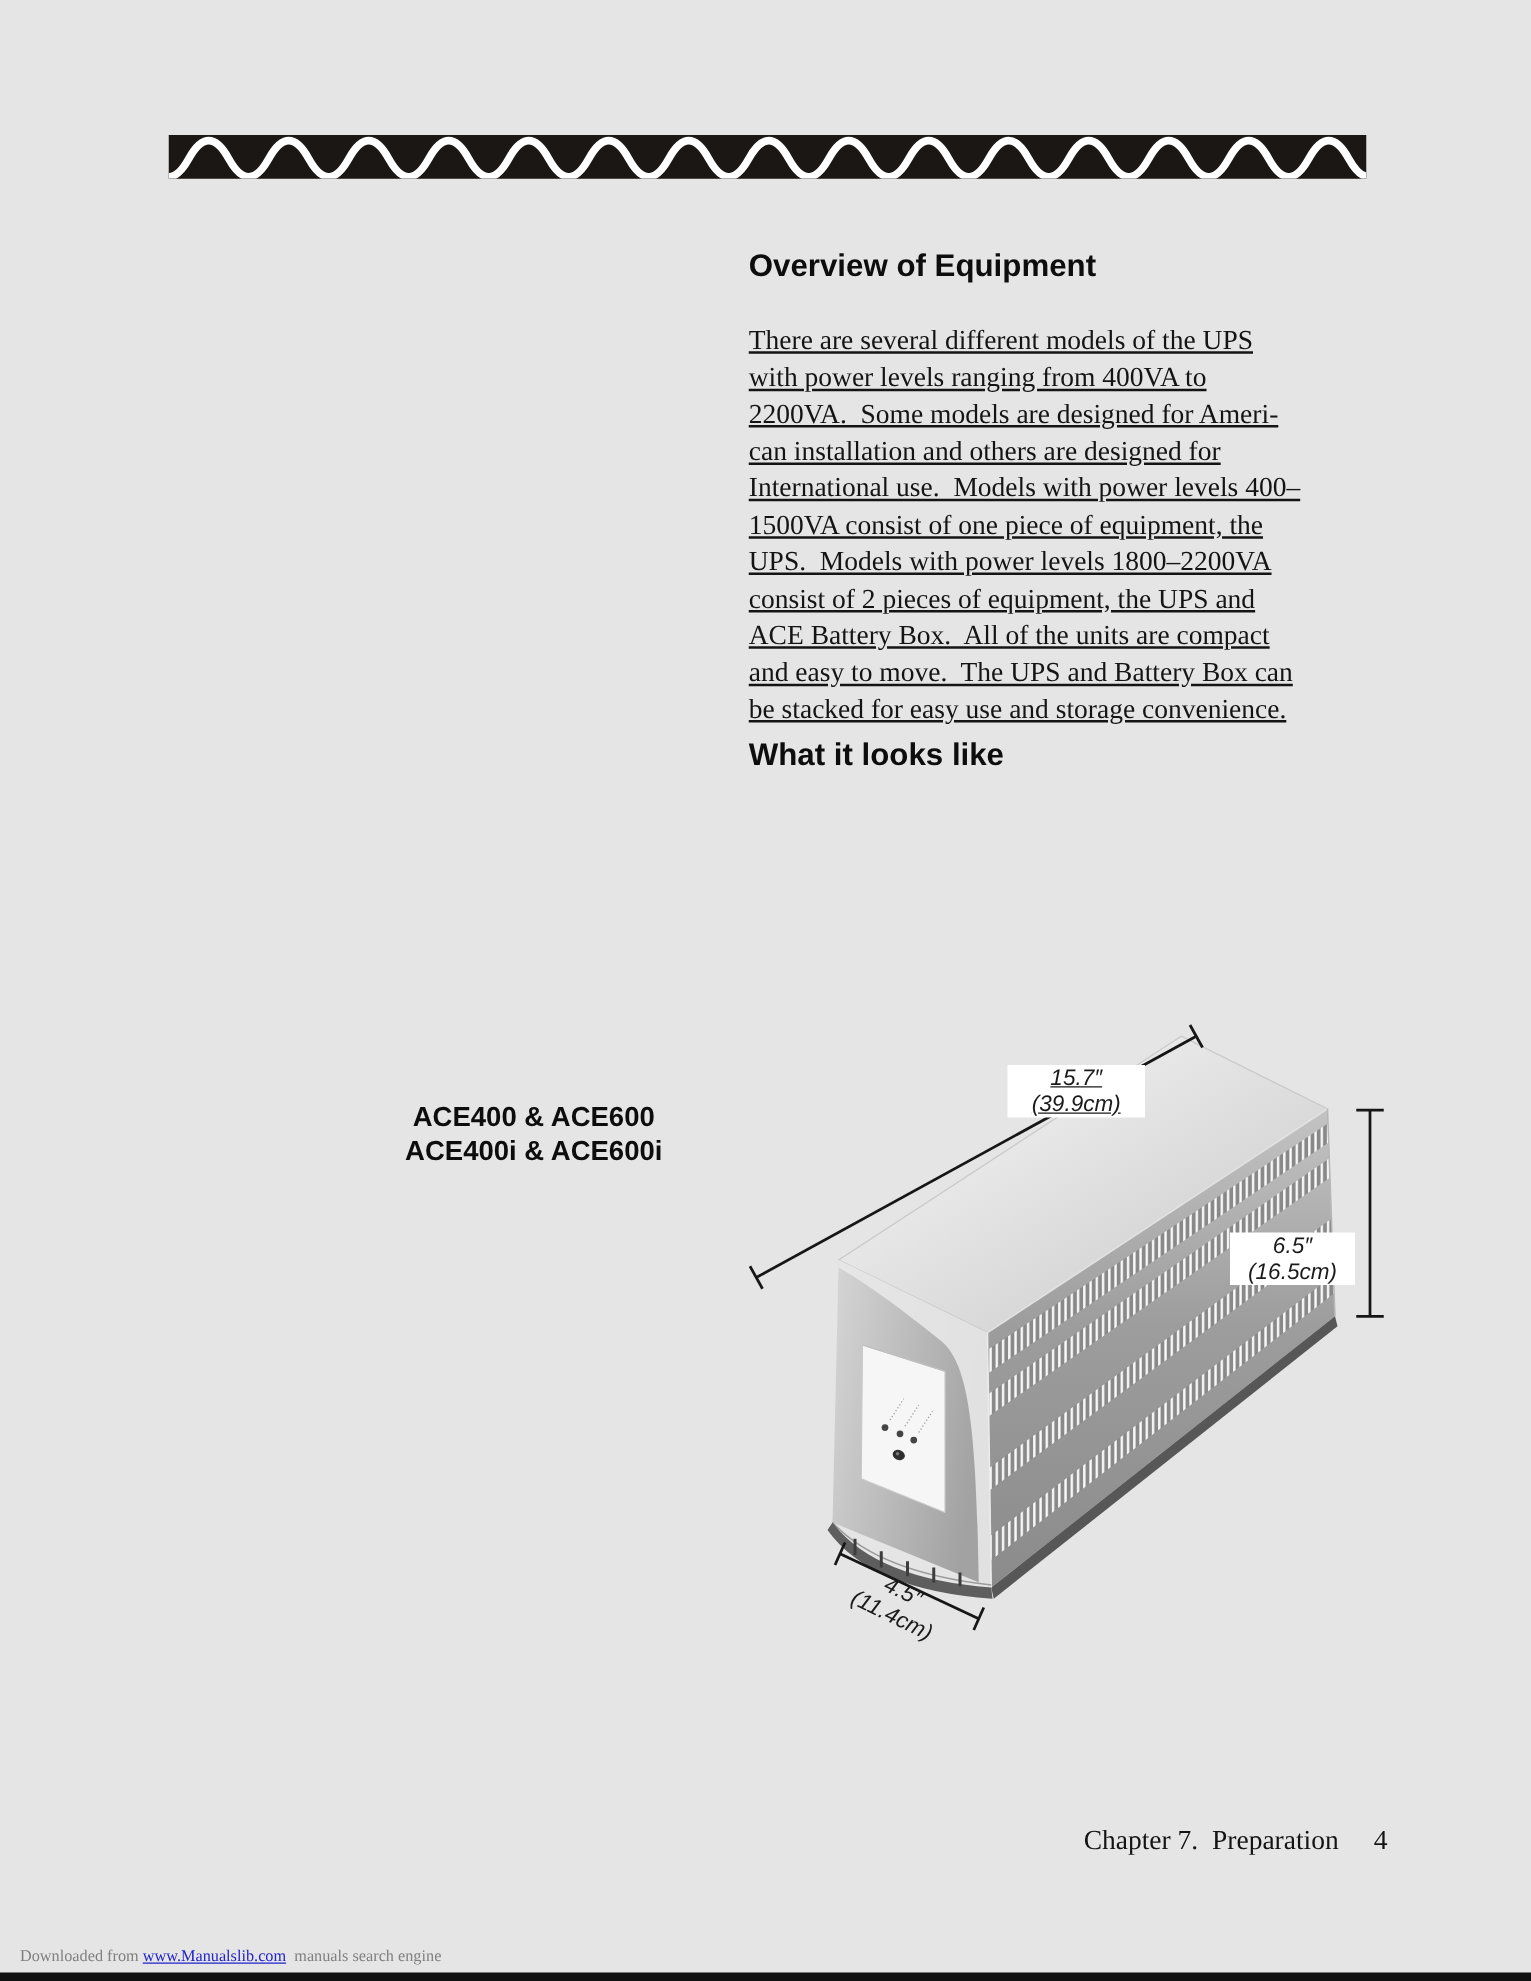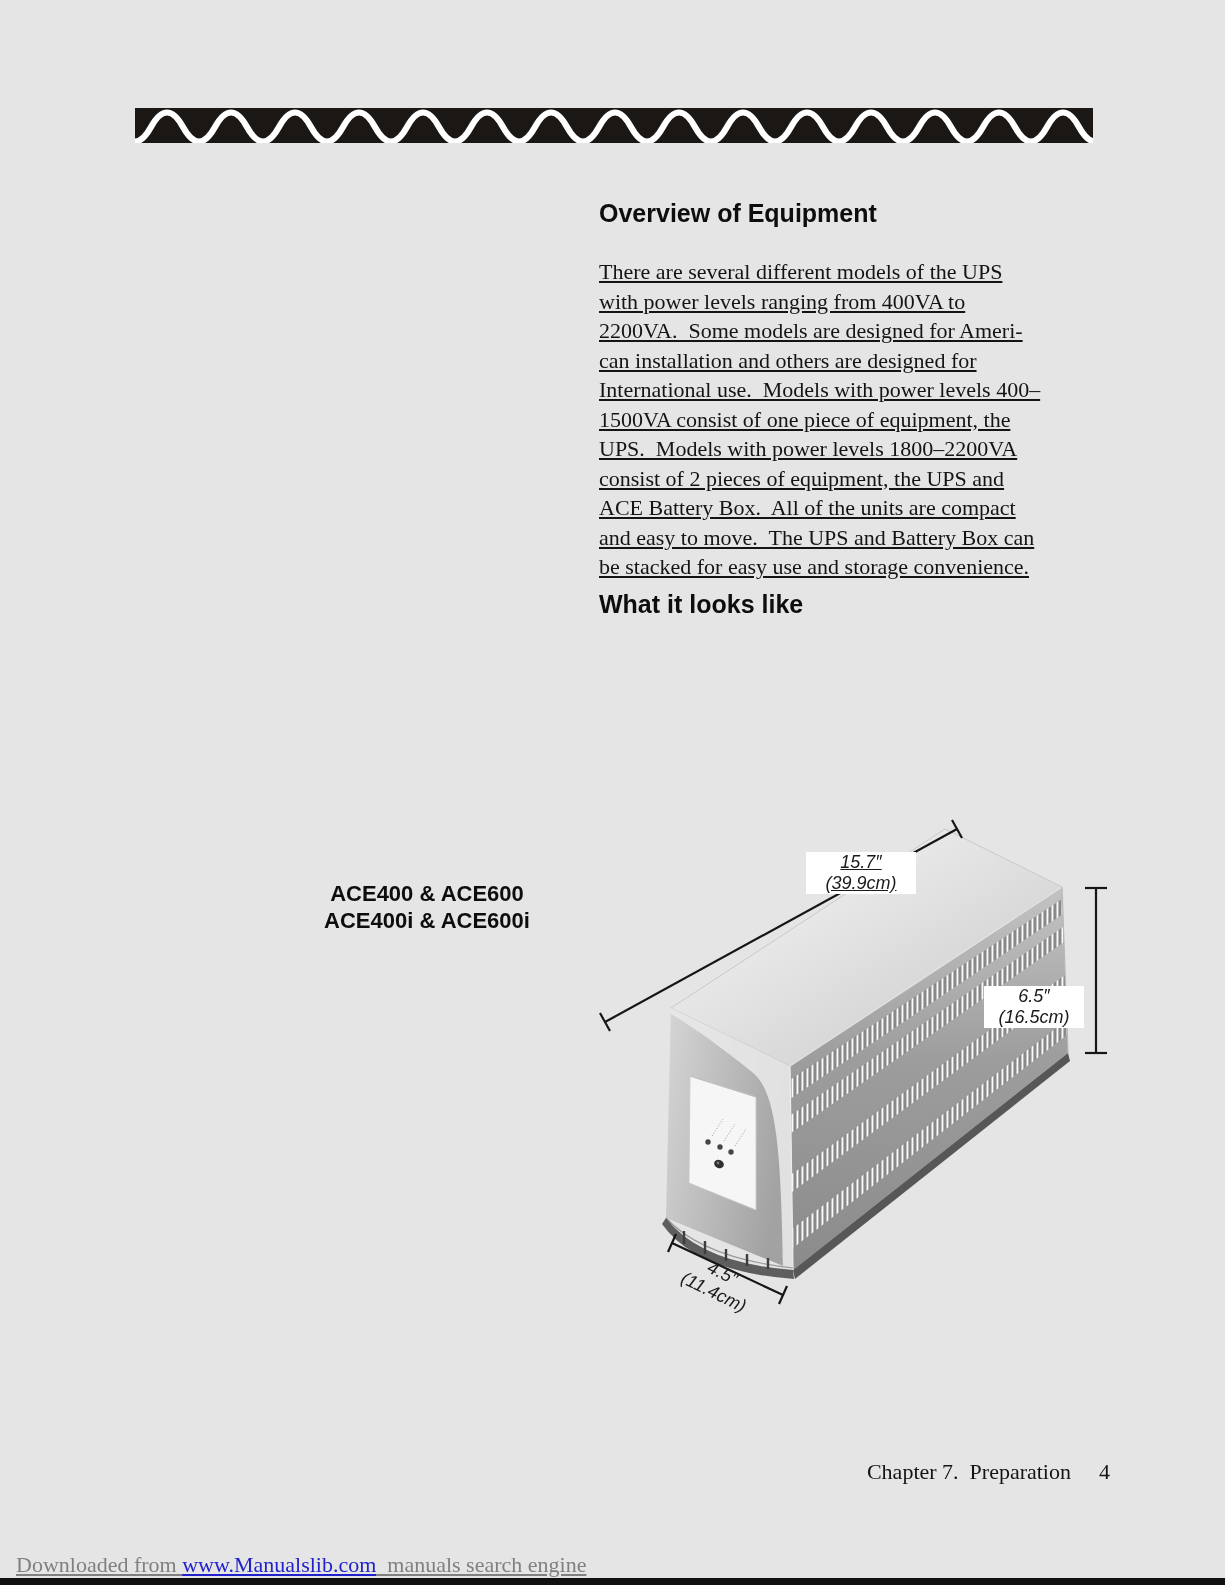--- a/index.html
+++ b/index.html
@@ -26,21 +26,21 @@
   .dim-bg{background:#ffffff;}
   .dim-length{left:806px;top:852px;width:110px;text-decoration:underline;}
   .dim-height{left:984px;top:946px;width:100px;margin-top:40px;}
   .dim-depth{left:656px;top:1262px;width:124px;transform:rotate(26deg);}
 
   .page-footer{position:absolute;left:640px;top:1458px;width:470px;text-align:right;
                font-size:22px;line-height:28px;color:#141414;}
   .page-footer .chap{white-space:pre;}
   .page-footer .pnum{margin-left:28px;}
 
-  .watermark{position:absolute;left:16px;top:1552px;font-size:22px;line-height:26px;color:#808080;text-decoration:underline;}
+  .watermark{position:absolute;left:16px;top:1552px;font-size:13px;line-height:26px;color:#808080;}
   .watermark .wm{white-space:pre;}
   .watermark a{color:#2222cc;text-decoration:underline;cursor:pointer;}
 
   .bottom-rule{position:absolute;left:0;top:1578px;width:1225px;height:7px;background:#111;}
 </style>
 </head>
 <body>
 
 <div id="page">
 

